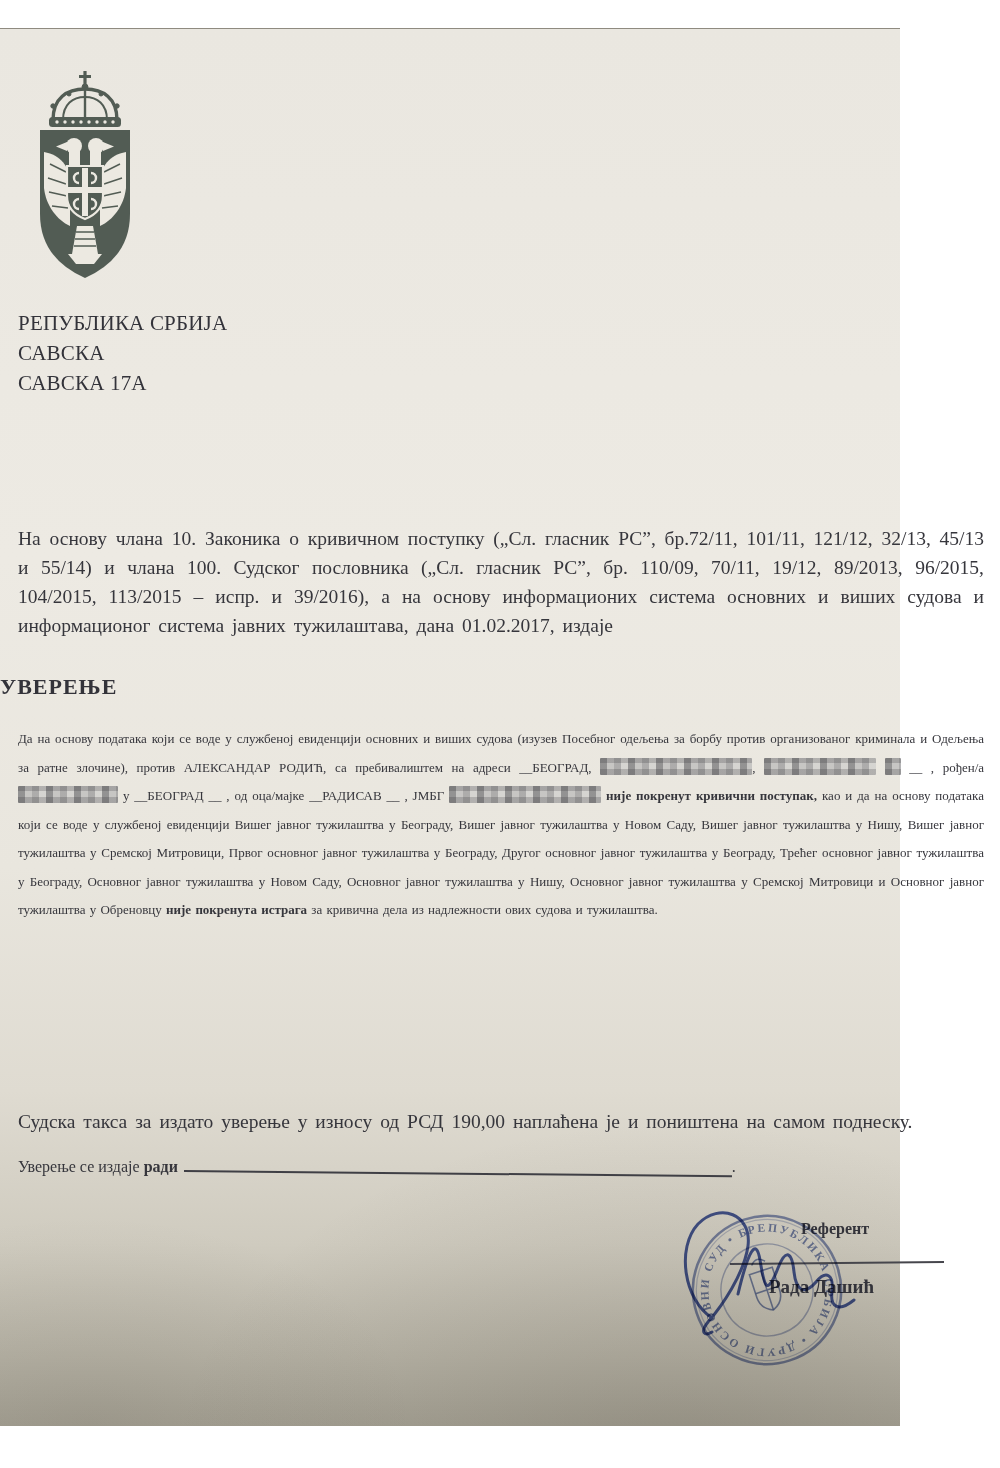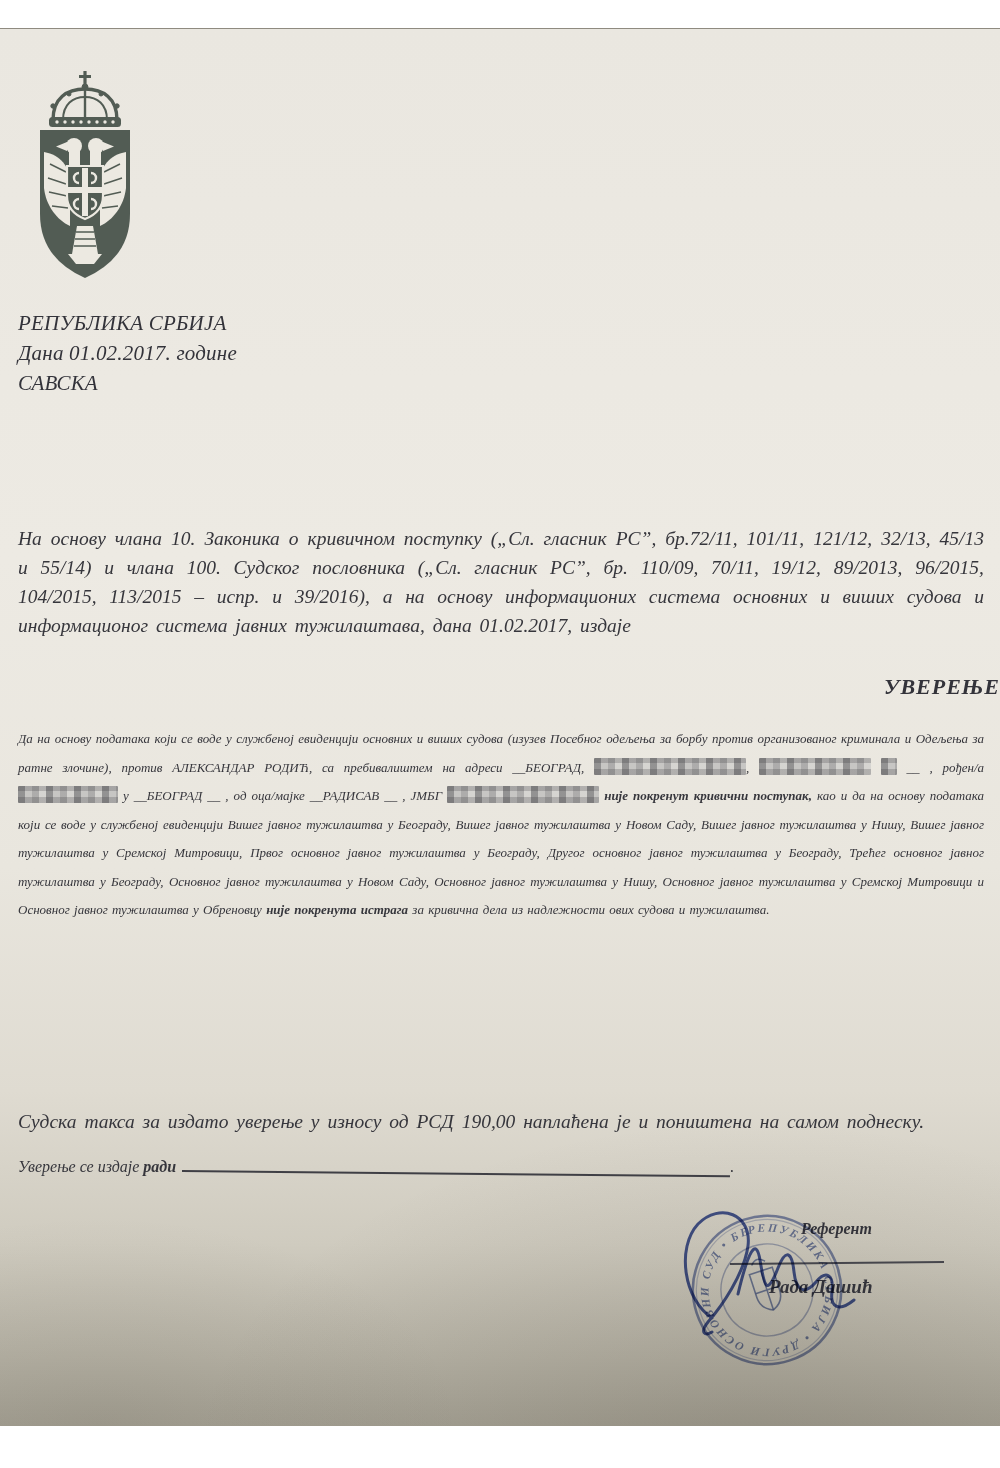--- a/index.html
+++ b/index.html
@@ -1,31 +1,31 @@
 <!DOCTYPE html>
 <html><head>
 <meta charset="utf-8">
 <style>
   html,body{margin:0;padding:0;background:#ffffff;}
   .shot{position:relative;width:1000px;height:1468px;background:#ffffff;overflow:hidden;
         font-family:"Liberation Serif","DejaVu Serif",serif;color:#36363c;}
-  .paper{position:absolute;left:0;top:28px;width:1000px;height:1398px;
+  .paper{position:absolute;left:0;top:28px;width:900px;height:1398px;
     background:
       radial-gradient(90% 40% at 75% 103%, rgba(70,64,52,.20), transparent 62%),
       radial-gradient(60% 25% at 10% 100%, rgba(70,64,52,.12), transparent 60%),
       linear-gradient(180deg,#eae7e0 0%,#edeae3 38%,#e9e6de 60%,#dfdbd1 76%,#cfcbbf 87%,#b7b3a6 95%,#a6a295 100%);
-    box-shadow:0 1px 0 #8f8b80 inset;font-style:italic;}
+    box-shadow:0 1px 0 #8f8b80 inset;}
   .emblem{position:absolute;left:32px;top:40px;width:106px;height:217px;}
   .hdr{position:absolute;left:18px;top:280px;font-size:21px;line-height:30px;letter-spacing:.2px;color:#33333a;}
   .para{position:absolute;left:18px;width:966px;font-size:19.5px;line-height:29.2px;
         text-align:justify;word-spacing:3px;color:#36363c;}
   .p1{top:476px;}
   .p2{top:684px;font-size:13px;line-height:28.5px;word-spacing:1px;}
   .p3{top:1059px;}
-  .title{position:absolute;left:0;top:646px;width:100%;text-align:right;margin:0;
+  .title{position:absolute;left:0;top:646px;width:100%;text-align:left;margin:0;
          font-size:22px;font-weight:700;letter-spacing:1px;color:#33333a;}
   .redact{display:inline-block;height:17px;vertical-align:-3px;border-radius:1px;opacity:.8;
     background:
       repeating-linear-gradient(90deg, rgba(110,110,114,.8) 0 7px, rgba(178,178,181,.55) 7px 14px, rgba(142,142,146,.7) 14px 21px, rgba(208,208,209,.45) 21px 28px),
       repeating-linear-gradient(0deg, rgba(125,125,128,.55) 0 6px, rgba(205,205,205,.4) 6px 12px);
     background-blend-mode:multiply;}
   .purpose{position:absolute;left:18px;top:1130px;font-size:16px;color:#36363c;white-space:nowrap;}
   .purpose b{font-weight:700;}
   .blank-line{display:inline-block;width:548px;height:4px;border-bottom:2px solid #3f3f45;
               transform:rotate(.55deg);transform-origin:left bottom;margin-left:6px;}
@@ -91,22 +91,22 @@
       <g stroke="#ece9e1" stroke-width="2.4" fill="none">
         <path d="M47 105 a5 5 0 1 0 0 10"></path>
         <path d="M59 105 a5 5 0 1 1 0 10"></path>
         <path d="M47 131 a5 5 0 1 0 0 10"></path>
         <path d="M59 131 a5 5 0 1 1 0 10"></path>
       </g>
     </svg>
 
     <div class="hdr">
       <div>РЕПУБЛИКА СРБИЈА</div>
-      <div>Дана 01.02.2017. године</div>
       <div>САВСКА</div>
+      <div>САВСКА 17А</div>
     </div>
 
     <p class="para p1">На основу члана 10. Законика о кривичном поступку („Сл. гласник РС”, бр.72/11, 101/11, 121/12, 32/13, 45/13 и 55/14) и члана 100. Судског пословника („Сл. гласник РС”, бр. 110/09, 70/11, 19/12, 89/2013, 96/2015, 104/2015, 113/2015 – испр. и 39/2016), а на основу информационих система основних и виших судова и информационог система јавних тужилаштава, дана 01.02.2017, издаје</p>
 
     <h1 class="title">УВЕРЕЊЕ</h1>
 
     <p class="para p2"><span>Да на основу података који се воде у службеној евиденцији основних и виших судова (изузев Посебног одељења за борбу против организованог криминала и Одељења за ратне злочине), против АЛЕКСАНДАР РОДИЋ, са пребивалиштем на адреси __БЕОГРАД, </span><span class="redact" style="width: 152px;"></span><span>, </span><span class="redact" style="width: 112px;"></span><span> </span><span class="redact" style="width: 16px;"></span><span> __ , рођен/а </span><span class="redact" style="width: 100px;"></span><span> у __БЕОГРАД  __  , од оца/мајке __РАДИСАВ  __ , ЈМБГ </span><span class="redact" style="width: 152px;"></span><span>  </span><b>није покренут кривични поступак,</b><span> као и да на основу података који се воде у службеној евиденцији  Вишег јавног тужилаштва у Београду, Вишег јавног тужилаштва у Новом Саду, Вишег јавног тужилаштва у Нишу, Вишег јавног тужилаштва у Сремској Митровици, Првог основног јавног тужилаштва у Београду, Другог основног јавног тужилаштва у Београду, Трећег основног јавног тужилаштва у Београду, Основног јавног тужилаштва у Новом Саду, Основног јавног тужилаштва у Нишу, Основног јавног тужилаштва у Сремској Митровици и Основног јавног тужилаштва у Обреновцу  </span><b>није покренута истрага</b><span> за кривична дела из надлежности ових судова и тужилаштва.</span></p>
 
     <p class="para p3">Судска такса за издато уверење у износу од РСД 190,00 наплаћена је и поништена на самом поднеску.</p>
 

